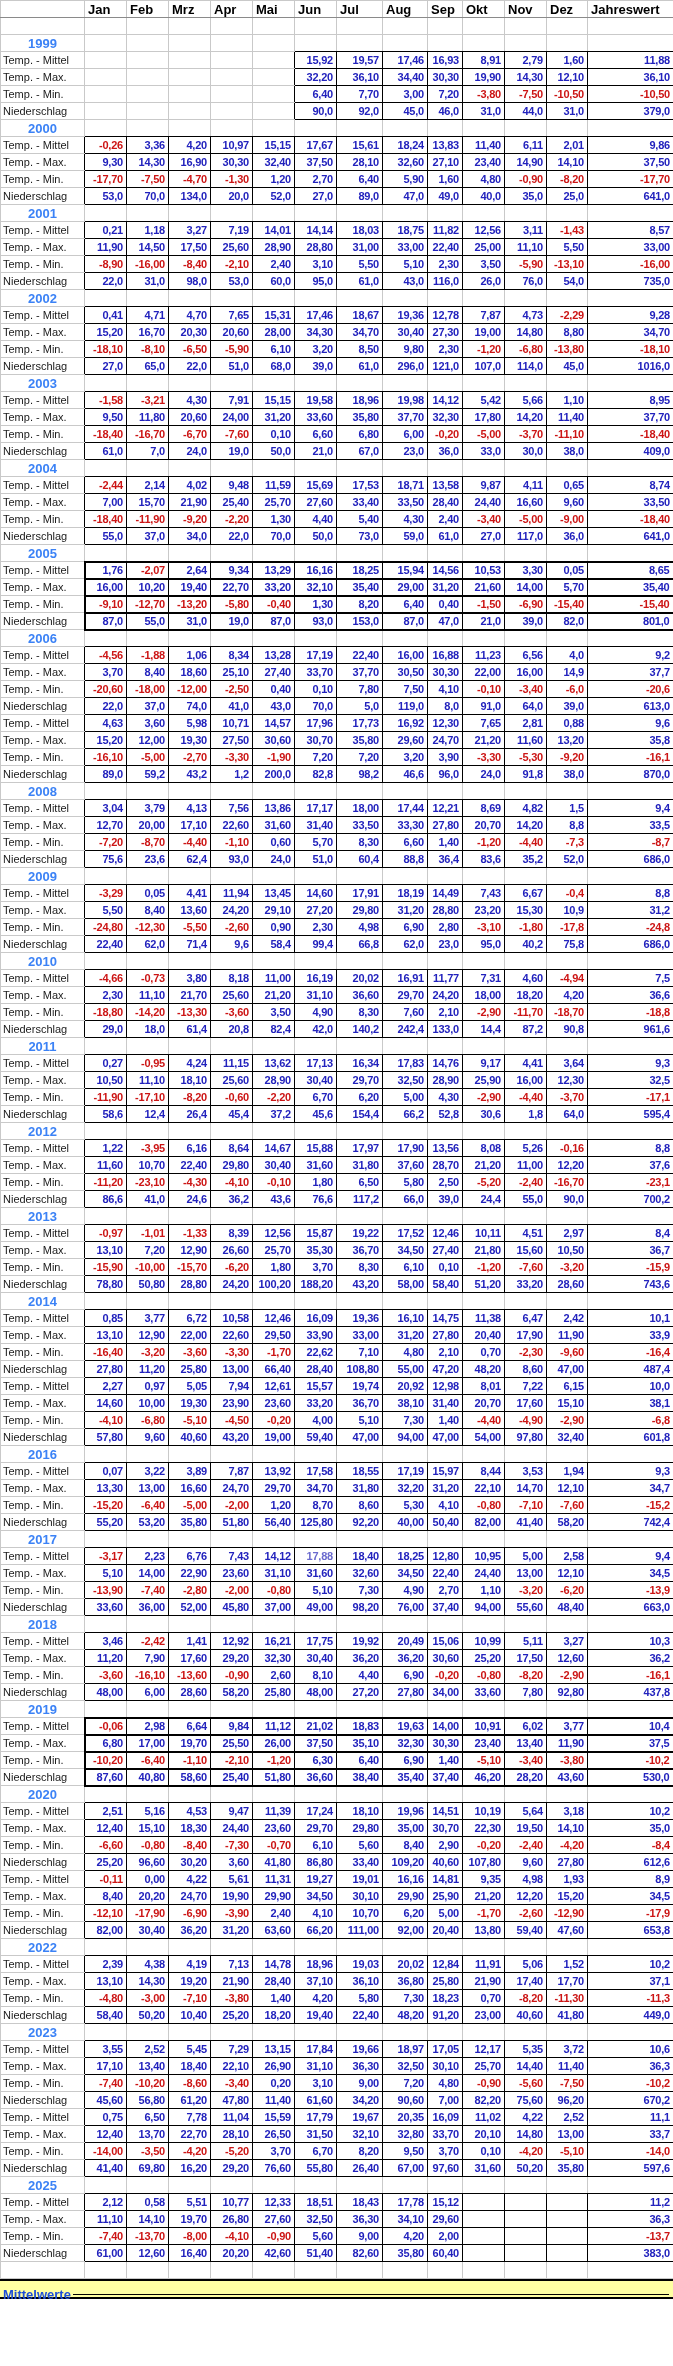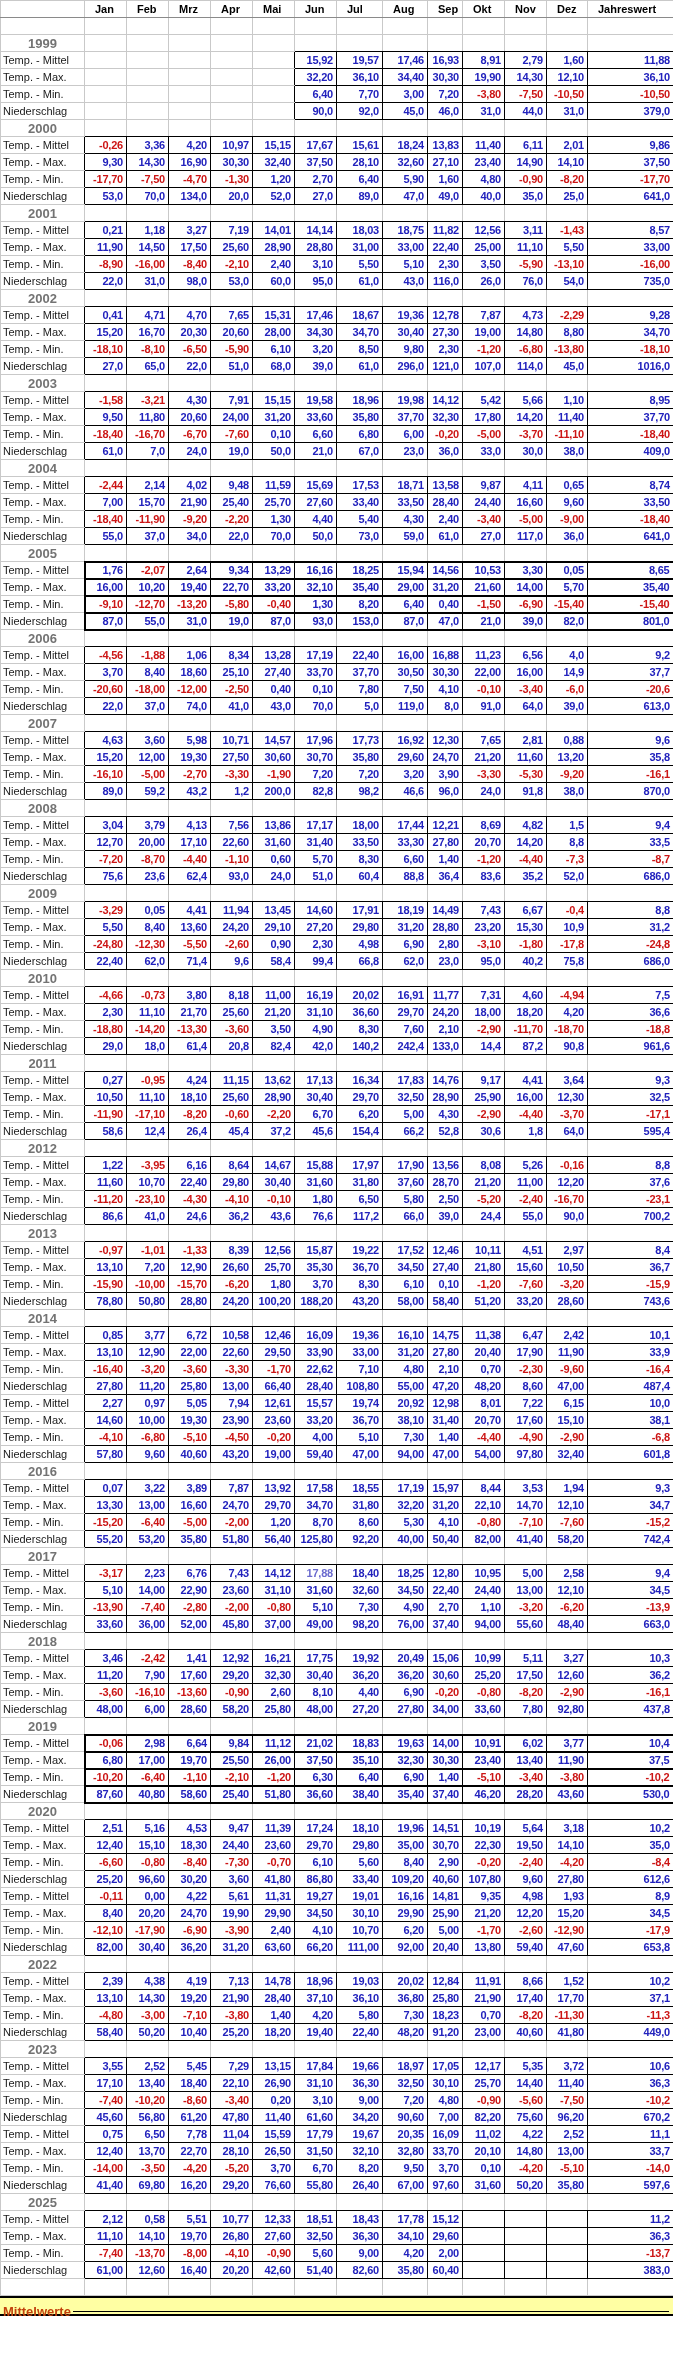--- a/index.html
+++ b/index.html
@@ -2,37 +2,37 @@
 <html><head>
 <meta charset="utf-8">
 <style>
   html,body{margin:0;padding:0;background:#fff;}
   body{width:673px;font-family:"Liberation Sans", sans-serif;}
   #sheet{width:673px;}
   table{border-collapse:collapse;table-layout:fixed;width:673px;}
   tr{height:17px;}
   td,th{border:1px solid #c9c9c9;padding:0 3px;overflow:hidden;white-space:nowrap;
         font-size:11px;line-height:15px;box-sizing:border-box;background:#fff;}
-  th.hdr{font-size:11px;font-weight:bold;text-align:left;color:#000;
-         border-bottom:1px solid #8a8a8a;padding-left:10px;}
-  td.yr{font-size:13px;font-weight:bold;text-align:center;color:#737373;}
+  th.hdr{font-size:13px;font-weight:bold;text-align:left;color:#000;
+         border-bottom:1px solid #8a8a8a;padding-left:3px;}
+  td.yr{font-size:13px;font-weight:bold;text-align:center;color:#3b82f6;}
   td.lbl{font-size:11px;color:#1a1a1a;text-align:left;padding-left:2px;}
   td.num{text-align:right;font-weight:bold;letter-spacing:-0.2px;}
   .pos{color:#2222bd;}
   .neg{color:#cc1515;}
   .light{font-weight:400;color:#6a6ace;}
   td.b{border:1px solid #000;}
   td.t{border-top-width:2px;border-bottom-width:2px;border-top-color:#000;border-bottom-color:#000;}
   td.bl{border-left-width:2px;border-left-color:#000;}
   td.br{border-right-width:2px;border-right-color:#000;}
   td.yb{border-bottom:1px solid #000;}
   td.rb{border-right:1px solid #000;}
   #footer-band{height:20px;background:#ffffa3;border-top:2px solid #000;border-bottom:2px solid #000;
                box-sizing:border-box;display:flex;align-items:center;padding-left:3px;}
-  #footer-band .ftxt{font-size:13px;font-weight:bold;color:#c2410c;line-height:16px;margin-top:11px;}
+  #footer-band .ftxt{font-size:13px;font-weight:bold;color:#1d4ed8;line-height:16px;margin-top:11px;}
   #footer-band .frule{flex:1;border-bottom:1px solid #000;height:11px;margin-left:2px;margin-right:4px;}
 </style>
 </head>
 <body>
 
 <div id="sheet">
   <table>
     <colgroup>
       <col style="width:84px">
         <col style="width:42px">
@@ -718,36 +718,20 @@
           <td class="num b pos">70,0</td>
           <td class="num b pos">5,0</td>
           <td class="num b pos">119,0</td>
           <td class="num b pos">8,0</td>
           <td class="num b pos">91,0</td>
           <td class="num b pos">64,0</td>
           <td class="num b pos">39,0</td>
           <td class="num b pos">613,0</td>
         </tr>
         <tr>
-          <td class="yr">2007</td>
-          <td class="yb"></td>
-          <td class="yb"></td>
-          <td class="yb"></td>
-          <td class="yb"></td>
-          <td class="yb"></td>
-          <td class="yb"></td>
-          <td class="yb"></td>
-          <td class="yb"></td>
-          <td class="yb"></td>
-          <td class="yb"></td>
-          <td class="yb"></td>
-          <td class="yb"></td>
-          <td class="yb"></td>
-        </tr>
-        <tr>
           <td class="lbl rb">Temp. - Mittel</td>
           <td class="num b pos">4,63</td>
           <td class="num b pos">3,60</td>
           <td class="num b pos">5,98</td>
           <td class="num b pos">10,71</td>
           <td class="num b pos">14,57</td>
           <td class="num b pos">17,96</td>
           <td class="num b pos">17,73</td>
           <td class="num b pos">16,92</td>
           <td class="num b pos">12,30</td>
@@ -1913,21 +1897,21 @@
           <td class="num b pos">2,39</td>
           <td class="num b pos">4,38</td>
           <td class="num b pos">4,19</td>
           <td class="num b pos">7,13</td>
           <td class="num b pos">14,78</td>
           <td class="num b pos">18,96</td>
           <td class="num b pos">19,03</td>
           <td class="num b pos">20,02</td>
           <td class="num b pos">12,84</td>
           <td class="num b pos">11,91</td>
-          <td class="num b pos">8,66</td>
+          <td class="num b pos">5,06</td>
           <td class="num b pos">1,52</td>
           <td class="num b pos">10,2</td>
         </tr>
         <tr>
           <td class="lbl rb">Temp. - Max.</td>
           <td class="num b pos">13,10</td>
           <td class="num b pos">14,30</td>
           <td class="num b pos">19,20</td>
           <td class="num b pos">21,90</td>
           <td class="num b pos">28,40</td>

